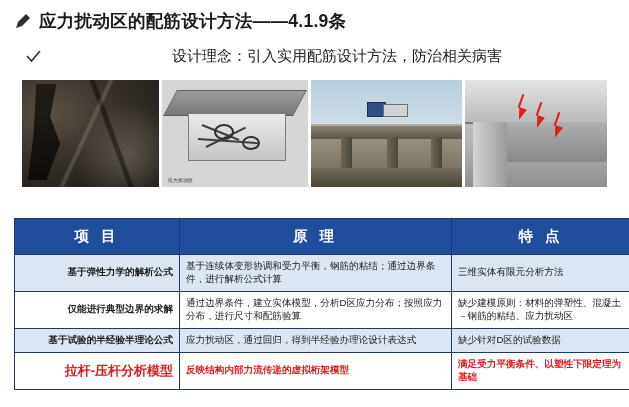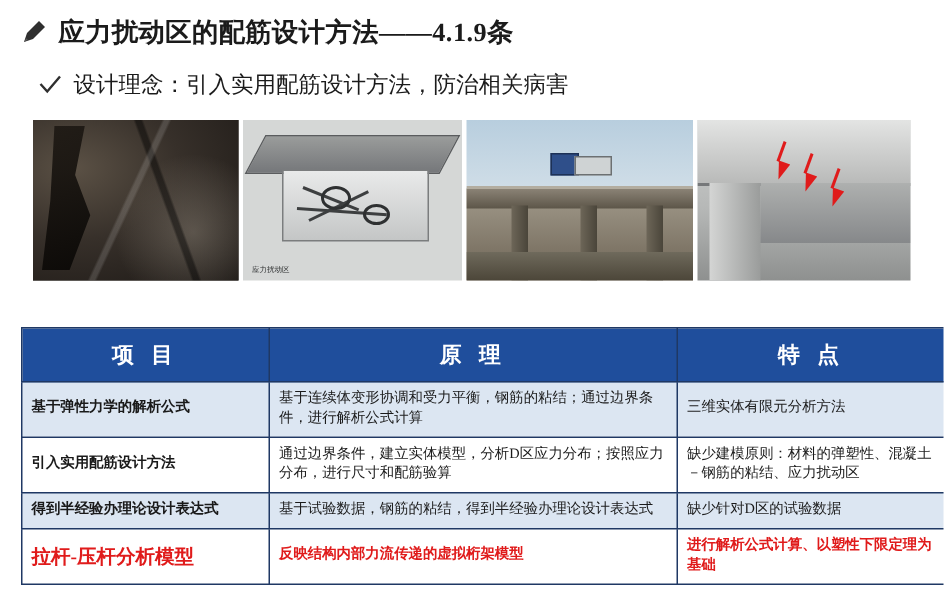--- a/index.html
+++ b/index.html
@@ -11,21 +11,20 @@
     height: 407px;
     background: #ffffff;
     font-family: "Liberation Sans", sans-serif;
     overflow: hidden;
   }
   .page {
     position: relative;
     width: 502px;
     height: 407px;
     box-sizing: border-box;
-    font-family: Liberation Serif, serif;
   }
 
   
   .title-row {
     display: flex;
     align-items: center;
     padding: 6px 0 0 14px;
     height: 30px;
   }
   .title-bullet {
@@ -43,20 +42,21 @@
     letter-spacing: 0.3px;
     white-space: nowrap;
   }
 
   
   .subtitle-row {
     display: flex;
     align-items: center;
     padding: 6px 0 0 26px;
     height: 28px;
+    justify-content: space-between;
   }
   .subtitle-check {
     width: 15px;
     height: 15px;
     flex: 0 0 15px;
     margin-right: 8px;
   }
   .subtitle-check svg { display: block; }
   .subtitle-text {
     font-size: 15px;
@@ -242,21 +242,21 @@
   table.main-table td {
     border: 1px solid #1f3864;
     font-size: 9.6px;
     color: #1a1a1a;
     padding: 5px 6px;
     vertical-align: middle;
     line-height: 1.35;
     background: #ffffff;
   }
   td.col-item {
-    text-align: left;
+    text-align: right;
     font-weight: bold;
     font-size: 10px;
   }
   tr.row-alt td { background: #dce6f2; }
   tr.row-last td {
     color: #e01b1b;
     font-weight: bold;
     background: #ffffff;
   }
   tr.row-last td.col-item { font-size: 13px; }
@@ -337,30 +337,30 @@
         <th class="c3">特  点</th>
       </tr>
     </thead>
     <tbody>
       <tr class="row-alt">
         <td class="col-item">基于弹性力学的解析公式</td>
         <td>基于连续体变形协调和受力平衡，钢筋的粘结；通过边界条件，进行解析公式计算</td>
         <td>三维实体有限元分析方法</td>
       </tr>
       <tr>
-        <td class="col-item">引入实用配筋设计方法</td>
+        <td class="col-item">仅能进行典型边界的求解</td>
         <td>通过边界条件，建立实体模型，分析D区应力分布；按照应力分布，进行尺寸和配筋验算</td>
         <td>缺少建模原则：材料的弹塑性、混凝土－钢筋的粘结、应力扰动区</td>
       </tr>
       <tr class="row-alt">
-        <td class="col-item">得到半经验办理论设计表达式</td>
-        <td>基于试验数据，钢筋的粘结，得到半经验办理论设计表达式</td>
+        <td class="col-item">基于试验的半经验半理论公式</td>
+        <td>应力扰动区，通过回归，得到半经验办理论设计表达式</td>
         <td>缺少针对D区的试验数据</td>
       </tr>
       <tr class="row-last">
         <td class="col-item">拉杆-压杆分析模型</td>
         <td>反映结构内部力流传递的虚拟桁架模型</td>
-        <td>进行解析公式计算、以塑性下限定理为基础</td>
+        <td>满足受力平衡条件、以塑性下限定理为基础</td>
       </tr>
     </tbody>
   </table>
 
 </div>
 
 </body></html>

